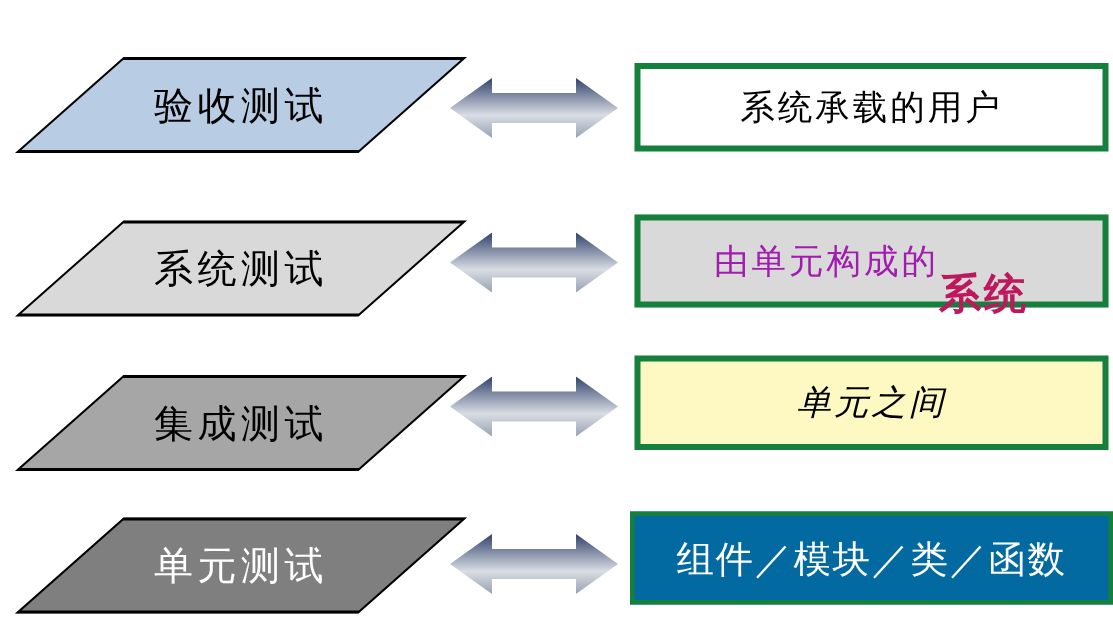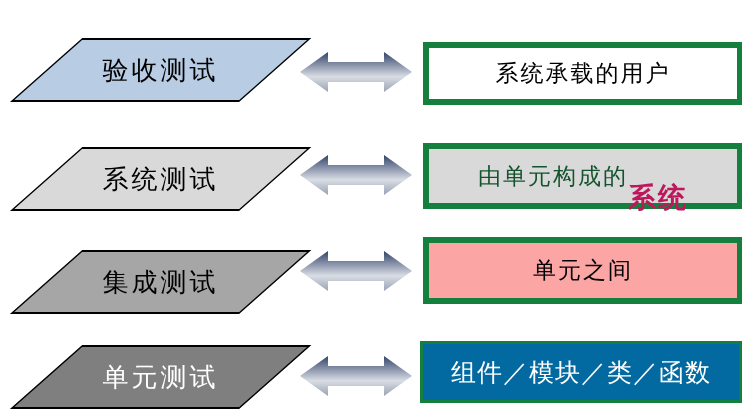--- a/index.html
+++ b/index.html
@@ -27,21 +27,21 @@
     white-space:nowrap;
   }
   .p1{top:38px}.p2{top:147px}.p3{top:250px}.p4{top:345px}
   
   .arrow{position:absolute;left:299px;width:114px;height:40px;}
   .a1{top:52px}.a2{top:155px}.a3{top:251px}.a4{top:356px}
   
   .box{
     position:absolute;
     left:423px;width:308px;
-    border:6px solid #15803d;
+    border:4px solid #15803d;
     display:flex;align-items:center;justify-content:center;
     white-space:nowrap;
   }
   .b1{top:42px;height:51px}
   .b2{top:143px;height:54px}
   .b3{top:237px;height:55px}
   .b4{top:341px;height:56px;left:420px;width:316px;border-width:3px}
   .target-prefix{font-size:23px;letter-spacing:2px;}
   .b4 .target-prefix{font-size:25px;letter-spacing:1px;}
   .kw{font-size:28px;font-weight:bold;letter-spacing:2px;}
@@ -72,31 +72,31 @@
     <span class="target-prefix" style="color: rgb(0, 0, 0);">系统承载的用户</span>
   </div>
 
   <div class="para p2" style="background-color: rgb(217, 217, 217);">
     <span class="para-label" style="color: rgb(0, 0, 0);">系统测试</span>
   </div>
   <svg class="arrow a2" viewBox="0 0 114 40">
     <polygon points="1,20 29,0 29,10 85,10 85,0 113,20 85,40 85,30 29,30 29,40" fill="url(#arrowGrad)"></polygon>
   </svg>
   <div class="box b2" style="background-color: rgb(217, 217, 217);">
-    <span class="target-prefix" style="color: #14532d;">由单元构成的</span>
+    <span class="target-prefix" style="color: #a21caf;">由单元构成的</span>
       <span class="kw" style="color: #be185d; margin-top: 44px;">系统</span>
   </div>
 
   <div class="para p3" style="background-color: rgb(166, 166, 166);">
     <span class="para-label" style="color: rgb(0, 0, 0);">集成测试</span>
   </div>
   <svg class="arrow a3" viewBox="0 0 114 40">
     <polygon points="1,20 29,0 29,10 85,10 85,0 113,20 85,40 85,30 29,30 29,40" fill="url(#arrowGrad)"></polygon>
   </svg>
-  <div class="box b3" style="background-color: #fca5a5;">
+  <div class="box b3" style="background-color: #fef9c3; font-style: italic;">
     <span class="target-prefix" style="color: rgb(0, 0, 0);">单元之间</span>
   </div>
 
   <div class="para p4" style="background-color: rgb(127, 127, 127);">
     <span class="para-label" style="color: rgb(255, 255, 255);">单元测试</span>
   </div>
   <svg class="arrow a4" viewBox="0 0 114 40">
     <polygon points="1,20 29,0 29,10 85,10 85,0 113,20 85,40 85,30 29,30 29,40" fill="url(#arrowGrad)"></polygon>
   </svg>
   <div class="box b4" style="background-color: #0369a1;">

